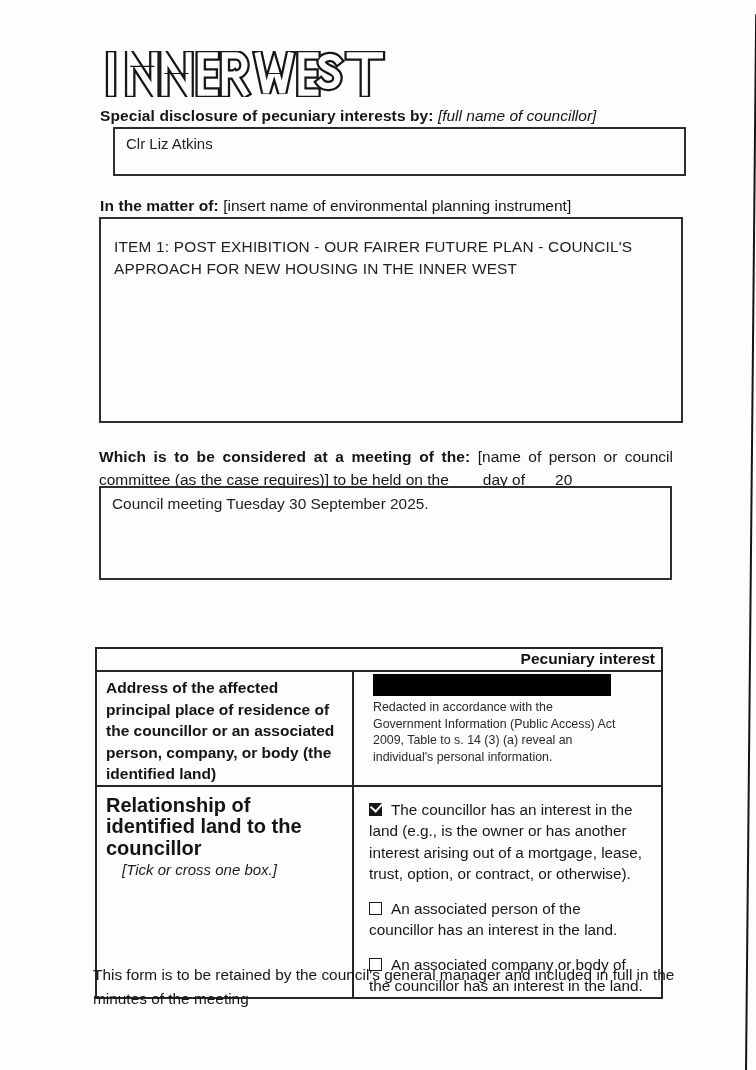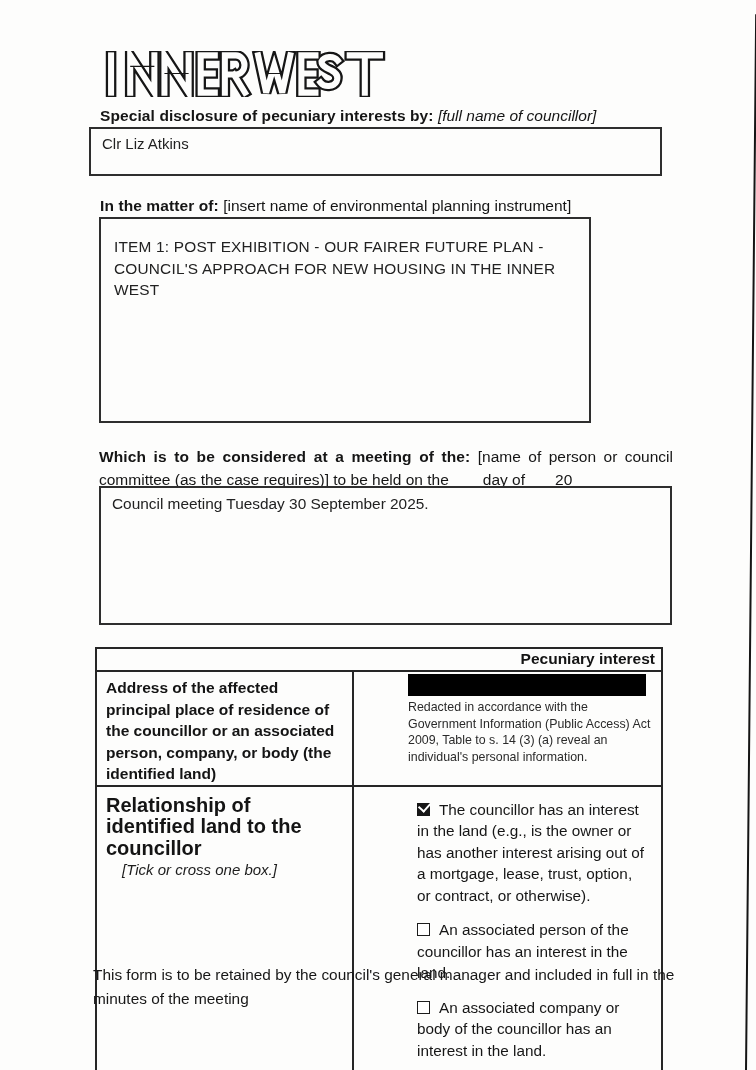--- a/index.html
+++ b/index.html
@@ -27,33 +27,33 @@
   
   #meeting-label-line1{text-align:justify;text-align-last:justify;}
   .gap1{display:inline-block;width:34px;}
   .gap2{display:inline-block;width:30px;}
   
   .ptable{border:2px solid #262626;box-sizing:border-box;background:transparent;}
   .ptable .thead{
     font-weight:700;font-size:15.5px;color:#141414;
     padding:1px 6px 2px 6px;border-bottom:2px solid #262626;text-align:right;
   }
-  .trow{display:grid;grid-template-columns:257px 1fr;gap:48px;}
+  .trow{display:grid;grid-template-columns:257px 1fr;}
   .trow + .trow{border-top:2px solid #262626;}
   .cell-l{border-right:2px solid #262626;box-sizing:border-box;}
   .cell-r{box-sizing:border-box;}
   .addr-label{font-weight:700;font-size:15.5px;line-height:21.5px;padding:5px 12px 0 9px;color:#141414;}
   .rel-label{font-weight:700;font-size:20px;line-height:21.5px;padding:8px 12px 0 9px;color:#141414;}
   .rel-hint{font-size:15px;font-style:italic;font-weight:400;padding:2px 12px 0 9px;color:#1d1d1d;margin-left:16px;}
   .redaction-bar{width:238px;height:22px;background:#000;margin:2px 0 3px 2px;}
   .redaction-note{
     font-family:"Liberation Sans",sans-serif;font-size:12.4px;line-height:16.5px;
     color:#2a2a2a;max-width:244px;margin-left:2px;
   }
-  .options{padding:12px 14px 12px 15px;display:flex;flex-direction:column;gap:13px;}
+  .options{padding:12px 14px 0 15px;display:flex;flex-direction:column;gap:13px;}
   .option{font-size:15.3px;line-height:21.5px;color:#161616;}
   .cb{
     display:inline-block;width:13px;height:13px;border:1.6px solid #1c1c1c;
     margin-right:9px;vertical-align:-1px;position:relative;box-sizing:border-box;
     background:#fff;
   }
   .cb.checked{background:#161616;border-color:#161616;}
   .cb.checked::after{
     content:"";position:absolute;left:1px;top:-2px;width:9px;height:6px;
     border-left:2.6px solid #fff;border-bottom:2.6px solid #fff;
@@ -96,55 +96,55 @@
   <g stroke="#161616" stroke-width="1.2" fill="none">
     <path d="M30,15 L54,15 M64,22 H88 M165,22 H181"></path>
   </g>
 </svg>
 
 <div class="abs formlabel" style="left:100px;top:104px;width:575px">
   <b>Special disclosure of pecuniary interests by:</b>
   <span class="hint-italic">[full name of councillor]</span>
 </div>
 
-<div id="councillor-box" class="abs fillbox" style="left:89px;top:127px;width:573px;height:49px">
+<div id="councillor-box" class="abs fillbox" style="left:113px;top:127px;width:573px;height:49px">
   <div class="val">Clr Liz Atkins</div>
 </div>
 
 <div class="abs formlabel" style="left:100px;top:194px;width:575px">
   <b>In the matter of:</b>
   <span>[insert name of environmental planning instrument]</span>
 </div>
 
-<div id="matter-box" class="abs fillbox" style="left:99px;top:217px;width:492px;height:206px">
+<div id="matter-box" class="abs fillbox" style="left:99px;top:217px;width:584px;height:206px">
   <div class="val">ITEM 1: POST EXHIBITION - OUR FAIRER FUTURE PLAN - COUNCIL'S APPROACH FOR NEW HOUSING IN THE INNER WEST</div>
 </div>
 
 <div class="abs formlabel" style="left:99px;top:445px;width:574px">
   <div id="meeting-label-line1">
     <b>Which is to be considered at a meeting of the:</b>
     <span>[name of person or council</span>
   </div>
   <div>
     <span>committee (as the case requires)] to be held on the</span><span class="gap1"></span><span>day of</span><span class="gap2"></span><span>20</span>
   </div>
 </div>
 
-<div id="meeting-box" class="abs fillbox" style="left:99px;top:486px;width:573px;height:139px">
+<div id="meeting-box" class="abs fillbox" style="left:99px;top:486px;width:573px;height:94px">
   <div class="val">Council meeting Tuesday 30 September 2025.</div>
 </div>
 
 <div class="abs ptable" style="left:95px;top:647px;width:568px">
   <div class="thead">Pecuniary interest</div>
 
   <div class="trow">
     <div class="cell-l" style="min-height:109px">
       <div class="addr-label">Address of the affected principal place of residence of the councillor or an associated person, company, or body (the identified land)</div>
     </div>
-    <div class="cell-r" style="padding:0 8px 4px 4px">
+    <div class="cell-r" style="padding:0 8px 4px 17px">
       <div class="redaction-bar"></div>
       <div class="redaction-note">Redacted in accordance with the Government Information (Public Access) Act 2009, Table to s. 14 (3) (a) reveal an individual's personal information.</div>
     </div>
   </div>
 
   <div class="trow">
     <div class="cell-l" style="min-height:201px">
       <div class="rel-label">Relationship of identified land to the councillor</div>
       <div class="rel-hint">[Tick or cross one box.]</div>
     </div>

